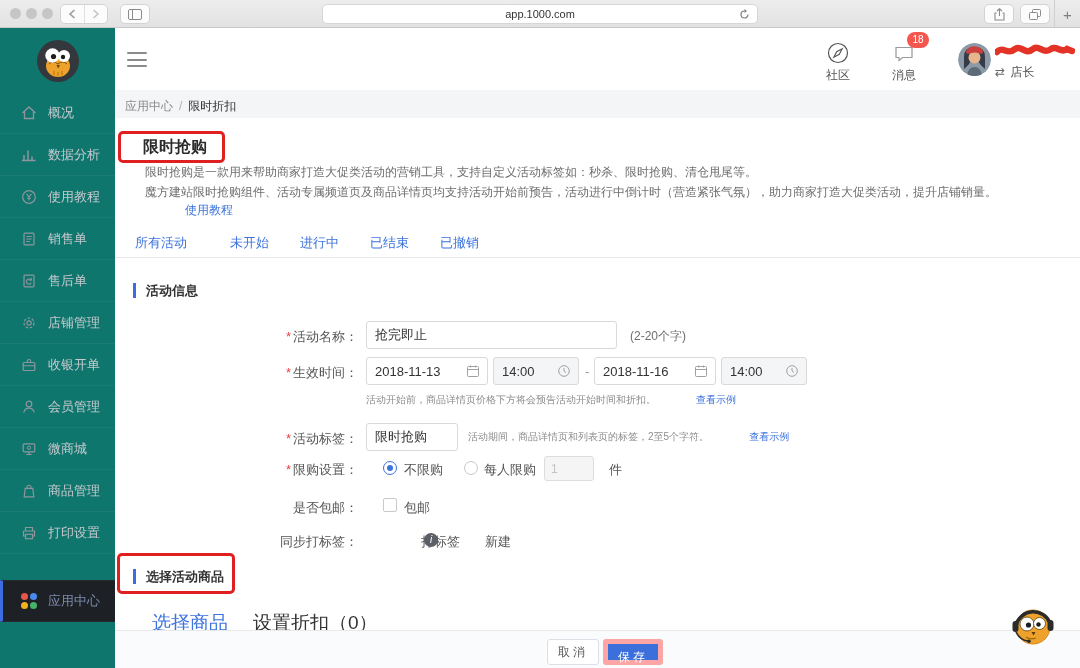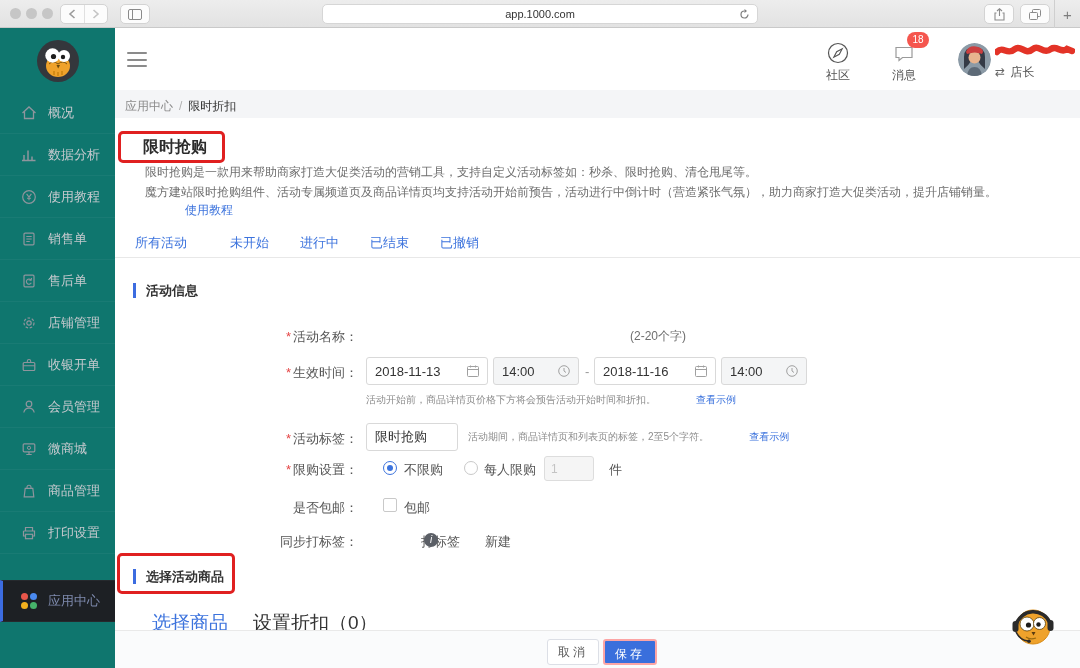--- a/index.html
+++ b/index.html
@@ -90,21 +90,21 @@
   .dash { position:absolute; color:#999; font-size:13px; }
 
   .btabs { position:absolute; font-size:19px; cursor:pointer; }
 
   
   .footer-bar { position:absolute; left:115px; top:630px; width:965px; height:38px; background:#fafbfc;
     border-top:1px solid #e9e9e9; }
   .btn { position:absolute; top:8px; height:26px; border-radius:3px; font-size:12px; letter-spacing:3px;
     text-align:center; line-height:24px; cursor:pointer; padding:0 10px; }
   .btn.ghost { background:#fff; border:1px solid #dcdfe6; color:#5a5a5a; }
-  .btn.primary { background:#3a6fdc; border:2px solid #fca5a5; color:#fff; line-height:26px; }
+  .btn.primary { background:#3a6fdc; border:5px solid #fca5a5; color:#fff; line-height:26px; }
 
   
   .anno { position:absolute; border:3px solid #e02020; border-radius:5px; pointer-events:none; }
   .mascot { position:absolute; left:1006px; top:598px; cursor:pointer; }
   svg { display:block; }
 </style>
 </head>
 <body>
 
 <div class="stage">
@@ -319,20 +319,21 @@
       <span class="tab" style="left:185px">进行中</span>
       <span class="tab" style="left:255px">已结束</span>
       <span class="tab" style="left:325px">已撤销</span>
     </div>
 
     <div class="sec-hdr" style="top:165px">活动信息</div>
 
     <div class="f-lbl" style="left:3px;top:210px">
       <span class="req">*</span><span>活动名称：</span>
     </div>
+    <input class="t-input" style="left: 251px; top: 203px; width: 251px;" value="抢完即止">
     <div class="hint" style="left:515px;top:210px">(2-20个字)</div>
 
     <div class="f-lbl" style="left:3px;top:246px">
       <span class="req">*</span><span>生效时间：</span>
     </div>
     <div class="pick" style="left:251px;top:239px;width:122px">
       <span>2018-11-13</span>
       <svg width="12" height="12" viewBox="0 0 12 12">
           <rect x="0.5" y="1.5" width="11" height="10" rx="1" stroke="#a0a0a0" fill="none"></rect>
           <path d="M0.5 4.5 H11.5 M3.5 0.5 V2.5 M8.5 0.5 V2.5" stroke="#a0a0a0" fill="none"></path>

